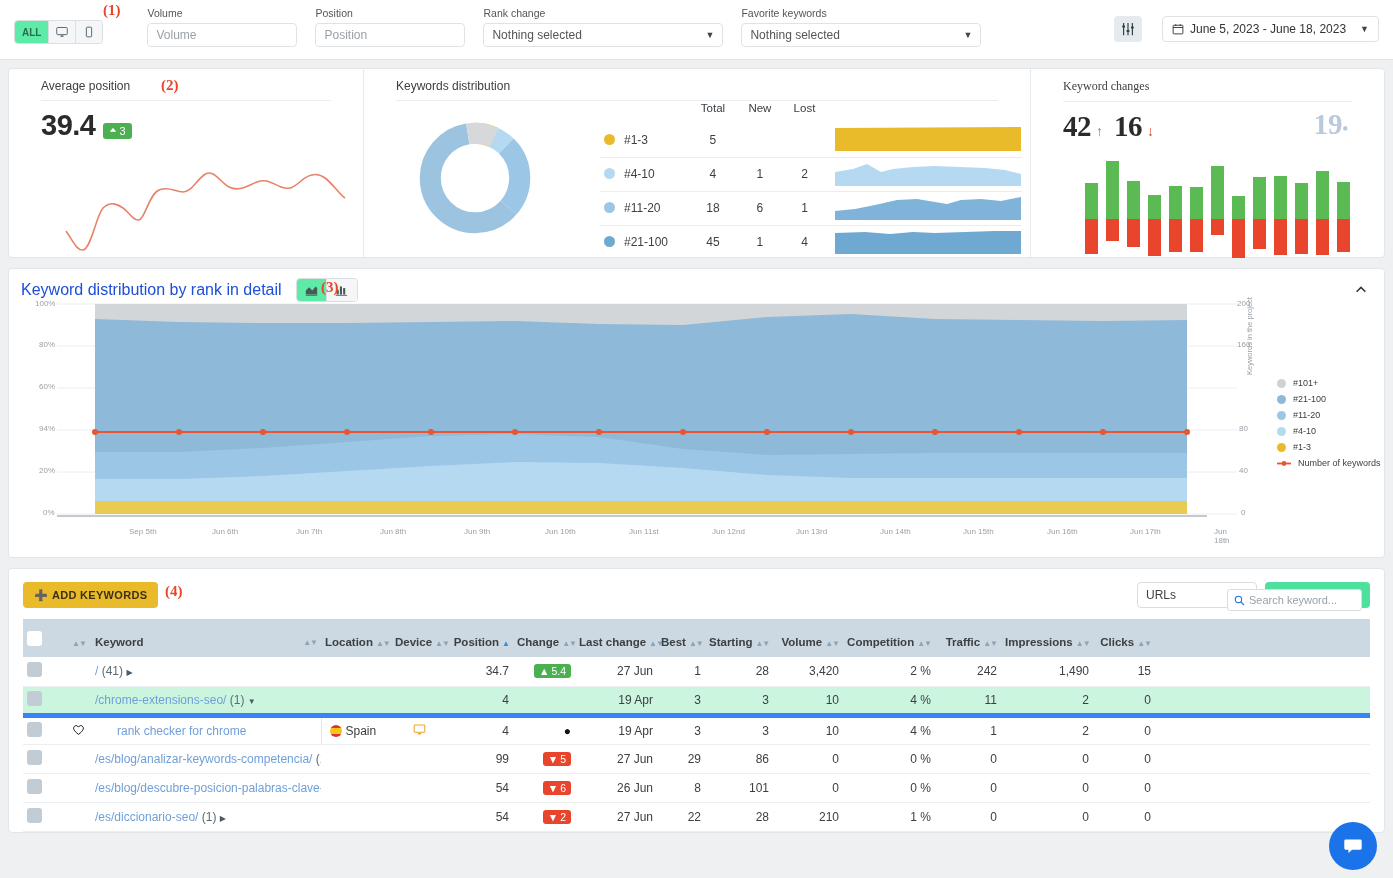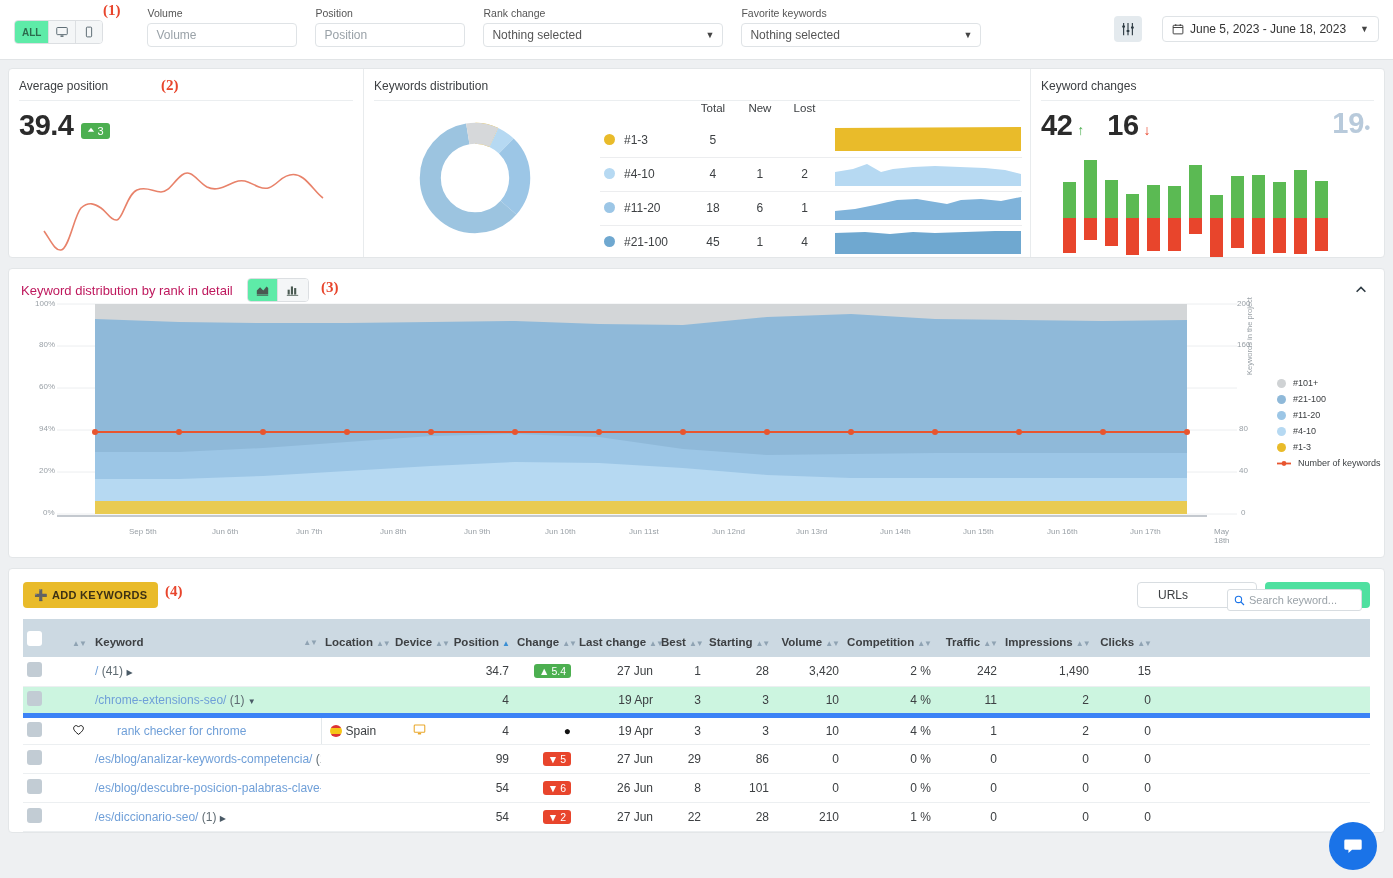--- a/index.html
+++ b/index.html
@@ -47,24 +47,24 @@
   #rightctl { position:absolute; right:14px; top:16px; display:flex; align-items:center; gap:20px; }
   .iconbtn { width:28px; height:26px; background:#e4eaee; border-radius:4px; display:flex; align-items:center; justify-content:center; }
   .daterange {
     height:26px; border:1px solid #dfe3e6; border-radius:4px; background:#fff;
     display:flex; align-items:center; padding:0 9px; gap:6px; font-size:12px; color:#333;
   }
 
   
   #statsrow { display:flex; gap:0; margin:8px 8px 0 8px; height:190px;
               background:#fff; border:1px solid #e3e6e8; border-radius:4px; }
-  .statcard { padding:10px 10px; position:relative; }
+  .statcard { padding:10px 32px; position:relative; }
   #avgcard { width:355px; border-right:1px solid #e8ebed; }
   #distcard { flex:1; border-right:1px solid #e8ebed; }
-  #changecard { width:353px; }
+  #changecard { width:353px;font-family:Liberation Serif, serif; }
   .cardtitle { font-size:12px; color:#3d4043; padding-bottom:7px; border-bottom:1px solid #ebeef0; }
   #m2 { position:absolute; left:152px; top:8px; }
   .bignum { font-size:29px; font-weight:bold; color:#2b2b2b; letter-spacing:-0.5px; }
   .badge-up { background:#4caf50; color:#fff; border-radius:3px; padding:2px 6px; font-size:11px; display:inline-flex; align-items:center; gap:2px; vertical-align:7px; }
   .stat-line { display:flex; align-items:baseline; gap:8px; margin-top:8px; }
 
   
   .kcnums { display:flex; align-items:baseline; gap:5px; margin-top:8px; position:relative; }
   .kc-arrow-up { color:#4caf50; font-size:14px; }
   .kc-arrow-dn { color:#e8452c; font-size:14px; }
@@ -80,42 +80,42 @@
   .dlabel { text-align:left !important; padding-left:4px !important; }
   .dot { width:11px; height:11px; border-radius:50%; display:inline-block; margin-right:9px; vertical-align:-1px; }
   .new { color:#4caf50; }
   .lost { color:#e8452c; }
   .sparkcell { width:196px; padding-left:8px !important; }
 
   
   #chartcard { margin:10px 8px 0 8px; position:relative; padding:8px 12px 4px 12px; height:290px;
                background:#fff; border:1px solid #e3e6e8; border-radius:4px; }
   #chhead { display:flex; align-items:center; gap:14px; height:26px; }
-  #chtitle { font-size:13px; color:#be185d; }
+  #chtitle { font-size:16px; color:#1d4ed8; }
   .chtoggle { display:flex; border:1px solid #dcdfe2; border-radius:4px; overflow:hidden; height:24px; }
   .chtoggle > div { width:30px; display:flex; align-items:center; justify-content:center; background:#f4f6f7; border-right:1px solid #dcdfe2; }
   .chtoggle > div:last-child { border-right:none; }
   .chtoggle > div.active { background:#5eeba8; }
   #m4 { position:absolute; left:312px; top:10px; }
   #collapse { position:absolute; right:16px; top:14px; cursor:pointer; }
   #plotwrap { position:absolute; left:0; top:34px; right:0; bottom:0; }
   .ylab { position:absolute; font-size:8px; color:#9aa1a7; }
   .legenditem { display:flex; align-items:center; gap:7px; font-size:9px; color:#3d4043; height:16px; }
   .ldot { width:9px; height:9px; border-radius:50%; }
 
   
   #kwcard { margin:10px 8px 0 8px; background:#fff; border:1px solid #e3e6e8; border-radius:4px;
             position:relative; padding:10px 14px 0 14px; }
   #kwtoolbar { display:flex; align-items:center; height:32px; position:relative; }
   #addkw { background:#e9bb2a; color:#3d3114; font-size:11px; font-weight:bold; letter-spacing:0.3px;
            border:none; border-radius:4px; height:26px; padding:0 11px; display:flex; align-items:center; gap:4px; cursor:pointer; }
   #m5 { position:absolute; left:142px; top:4px; }
   #kwright { margin-left:auto; display:flex; align-items:center; gap:8px; }
   #urlsel { width:120px; height:26px; border:1px solid #d8dde1; border-radius:4px; background:#fff;
-            display:flex; align-items:center; justify-content:space-between; padding:0 20px; font-size:12px; color:#3d4043; }
+            display:flex; align-items:center; justify-content:space-between; padding:0 8px; font-size:12px; color:#3d4043; }
   #batch { background:#4fe0a0; color:#1d4c36; font-size:11.5px; height:26px; padding:0 12px; border:none; border-radius:4px;
            display:flex; align-items:center; gap:4px; cursor:pointer; }
   #tablewrap { margin-top:8px; position:relative; }
   #searchbox { position:absolute; right:8px; top:-30px; width:135px; height:22px; background:#fff;
                border:1px solid #d8dde1; border-radius:3px; display:flex; align-items:center; padding:0 6px; gap:4px;
                font-size:11px; color:#9aa2a8; z-index:3; }
   #kwtable { width:100%; border-collapse:collapse; table-layout:fixed; }
   #kwtable thead th {
     background:#ccd9e2; font-size:11.5px; font-weight:bold; color:#3d4043; height:38px;
     vertical-align:bottom; padding:0 4px 9px 4px; text-align:right; white-space:nowrap;
@@ -302,21 +302,21 @@
         </tbody>
       </table>
     </div>
   </div>
 
   <div class="statcard" id="changecard">
     <div class="cardtitle">Keyword changes</div>
     <div class="kcnums">
       <span class="bignum">42</span>
       <span class="kc-arrow-up">↑</span>
-      <span class="bignum" style="margin-left:18px">16</span>
+      <span class="bignum" style="margin-left:6px">16</span>
       <span class="kc-arrow-dn">↓</span>
       <span class="kc-grey"><span>19</span><span class="kc-dot">•</span></span>
     </div>
     <svg width="300" height="115" viewBox="0 0 300 115" style="margin-top:6px;margin-left:18px">
       <g fill="#5bba53">
         <rect x="4" y="34" width="13" height="36"></rect>
           <rect x="25" y="12" width="13" height="58"></rect>
         <rect x="46" y="32" width="13" height="38"></rect>
           <rect x="67" y="46" width="13" height="24"></rect>
         <rect x="88" y="37" width="13" height="33"></rect>
@@ -438,21 +438,21 @@
       <span class="ylab" style="left:323px;top:0">Jun 8th</span>
       <span class="ylab" style="left:407px;top:0">Jun 9th</span>
       <span class="ylab" style="left:488px;top:0">Jun 10th</span>
       <span class="ylab" style="left:572px;top:0">Jun 11st</span>
       <span class="ylab" style="left:655px;top:0">Jun 12nd</span>
       <span class="ylab" style="left:739px;top:0">Jun 13rd</span>
       <span class="ylab" style="left:823px;top:0">Jun 14th</span>
       <span class="ylab" style="left:906px;top:0">Jun 15th</span>
       <span class="ylab" style="left:990px;top:0">Jun 16th</span>
       <span class="ylab" style="left:1073px;top:0">Jun 17th</span>
-      <span class="ylab" style="left:1157px;top:0">May 18th</span>
+      <span class="ylab" style="left:1157px;top:0">Jun 18th</span>
     </div>
 
     <div style="position:absolute;left:1236px;top:72px;transform:rotate(-90deg);transform-origin:0 0;font-size:7.5px;color:#9aa1a7;white-space:nowrap">Keywords in the project</div>
 
     <div style="position:absolute;left:1268px;top:72px">
       <div class="legenditem">
           <span class="ldot" style="background:#cfd2d4"></span>
           <span>#101+</span>
         </div>
       <div class="legenditem">

